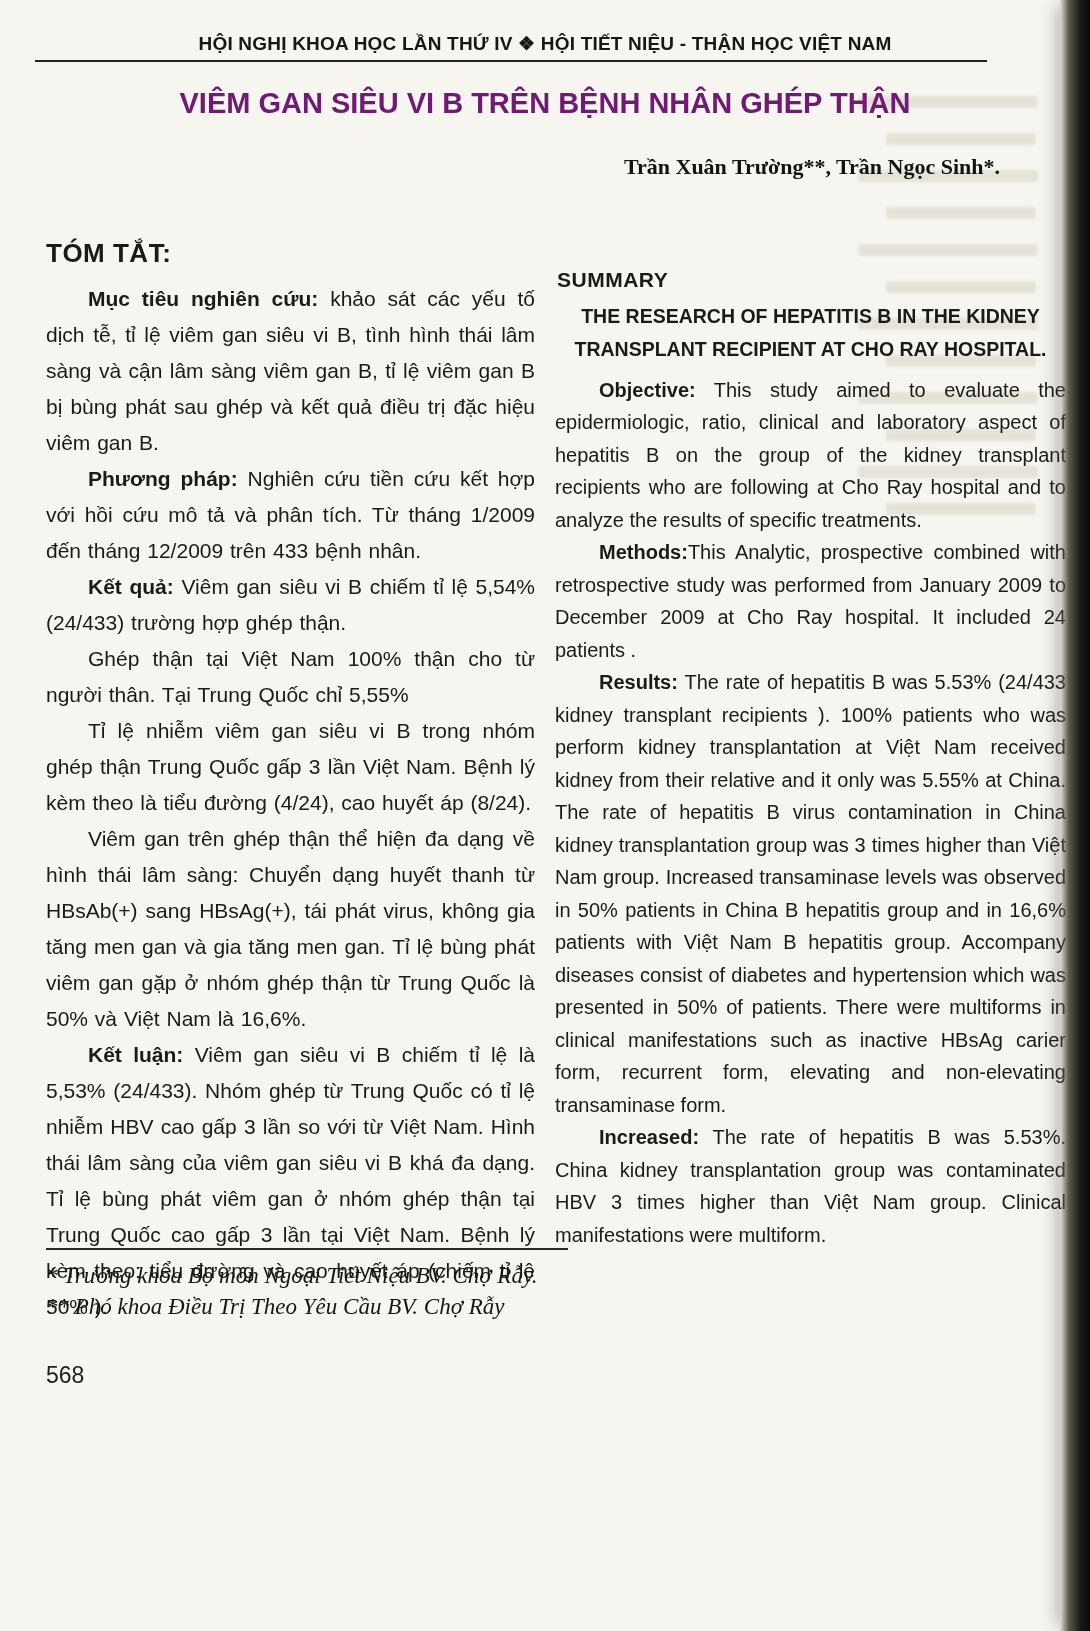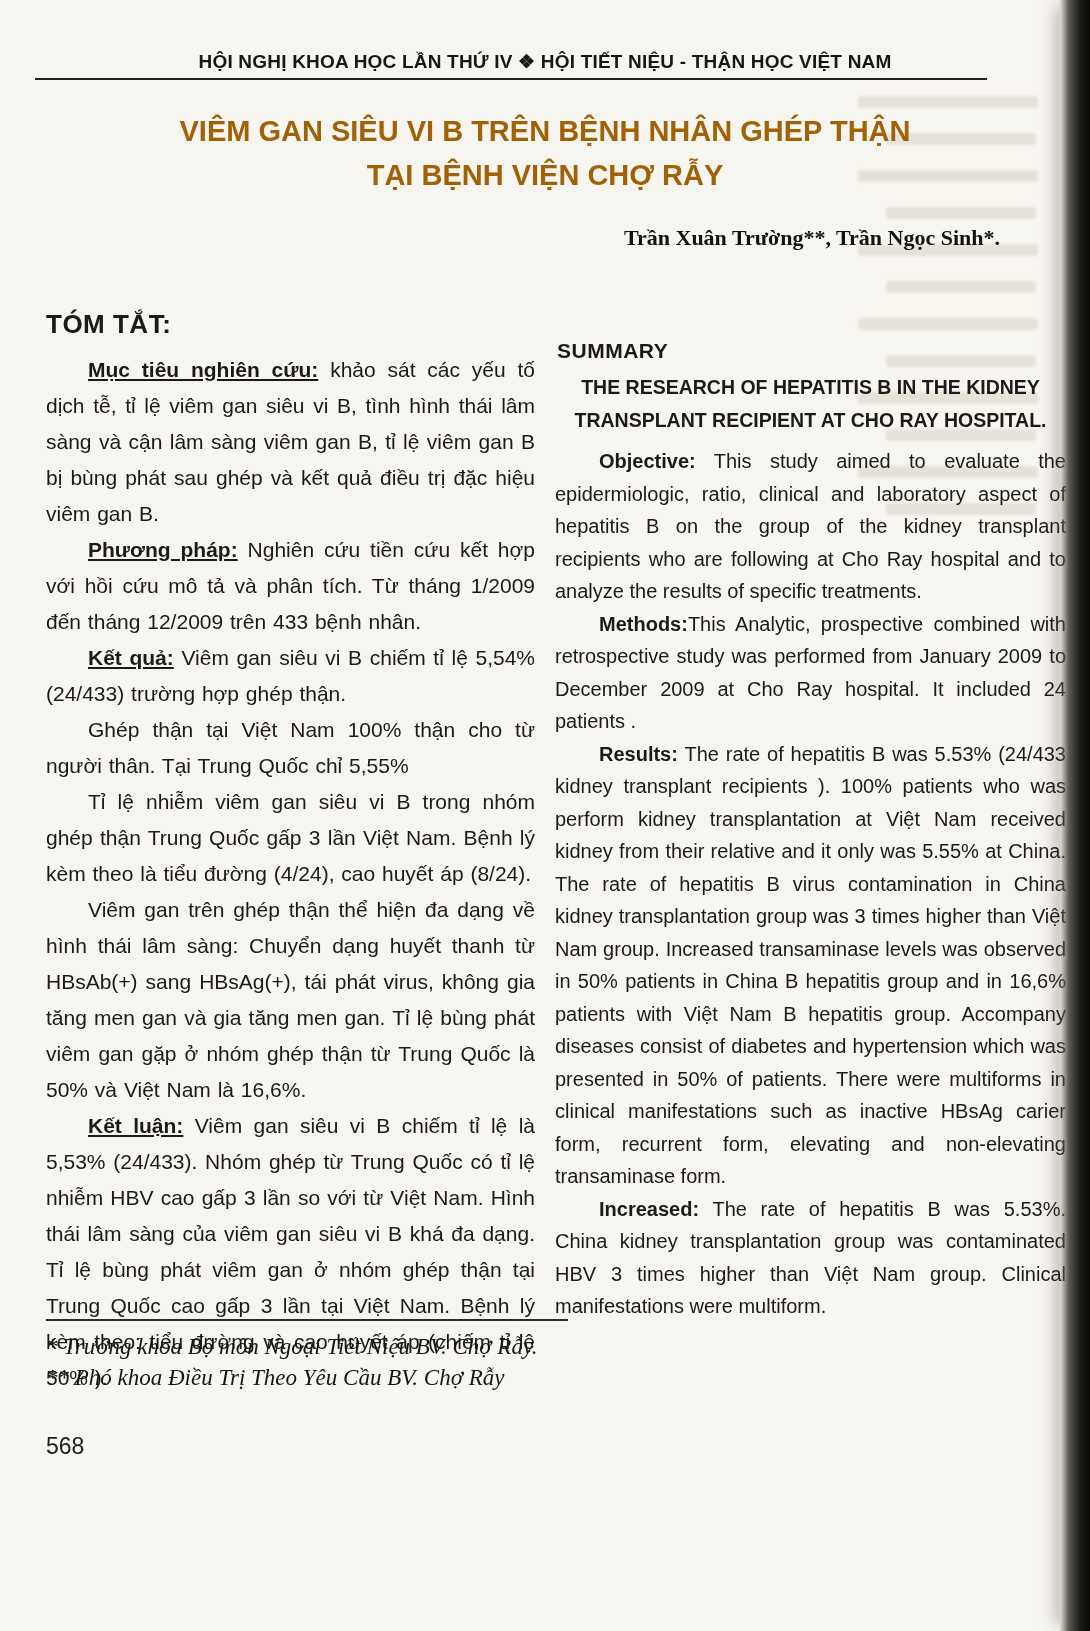--- a/index.html
+++ b/index.html
@@ -29,40 +29,40 @@
     height: 12px; border-radius: 3px;
     background: #dcd8cd; opacity: 0.65; filter: blur(1.6px);
     margin-bottom: 25px;
   }
   .bleed .bar:nth-child(odd) { width: 180px; margin-left: 12px; }
   .bleed .bar:nth-child(even) { width: 150px; margin-left: 40px; }
 
   .content { position: relative; z-index: 1; }
 
   .conference-header {
-    padding-top: 50px;
+    padding-top: 32px;
     text-align: center;
     font-weight: bold;
     font-size: 19px;
     letter-spacing: 0.2px;
     color: #181715;
   }
   .header-rule {
     width: 952px; height: 0;
     border: none; border-top: 2.5px solid #24221f;
     margin: 5px 0 0 35px;
   }
 
   .paper-title {
-    margin-top: 30px;
+    margin-top: 20px;
     text-align: center;
     font-size: 29px;
     font-weight: bold;
     line-height: 1.5;
-    color: #a16207;
+    color: #701a75;
   }
 
   .authors {
     margin-top: 28px;
     padding-right: 90px;
     text-align: right;
     font-family: "Liberation Serif", serif;
     font-weight: bold;
     font-size: 22px;
     color: #14130f;
@@ -86,21 +86,21 @@
     letter-spacing: 0.5px;
   }
   .col-left p {
     font-size: 21px;
     line-height: 36px;
     text-align: justify;
     text-indent: 42px;
     word-spacing: 1px;
     color: #1c1a17;
   }
-  .col-left p b { font-weight: bold; text-decoration: underline; }
+  .col-left p b { font-weight: bold; }
   .lead-underline { text-decoration: underline; }
 
   .summary-heading {
     font-size: 21px;
     font-weight: bold;
     margin: 6px 0 8px 2px;
     letter-spacing: 0.5px;
   }
   .summary-subtitle {
     font-size: 19.5px;
@@ -163,21 +163,20 @@
     <div class="bar"></div>
   </div>
 
   <div class="content">
 
     <div class="conference-header">HỘI NGHỊ KHOA HỌC LẦN THỨ IV ❖ HỘI TIẾT NIỆU - THẬN HỌC VIỆT NAM</div>
     <hr class="header-rule">
 
     <h1 class="paper-title">
       <span>VIÊM GAN SIÊU VI B TRÊN BỆNH NHÂN GHÉP THẬN</span><br>
-      <span>TẠI BỆNH VIỆN CHỢ RẪY</span>
     </h1>
 
     <div class="authors">Trần Xuân Trường**, Trần Ngọc Sinh*.</div>
 
     <div class="columns">
 
       <section class="col-left">
         <h2 class="abstract-heading">TÓM TẮT:</h2>
 
         <p><b>Mục tiêu nghiên cứu:</b><span> khảo sát các yếu tố dịch tễ, tỉ lệ viêm gan siêu vi B, tình hình thái lâm sàng và cận lâm sàng viêm gan B, tỉ lệ viêm gan B bị bùng phát sau ghép và kết quả điều trị đặc hiệu viêm gan B.</span></p>

